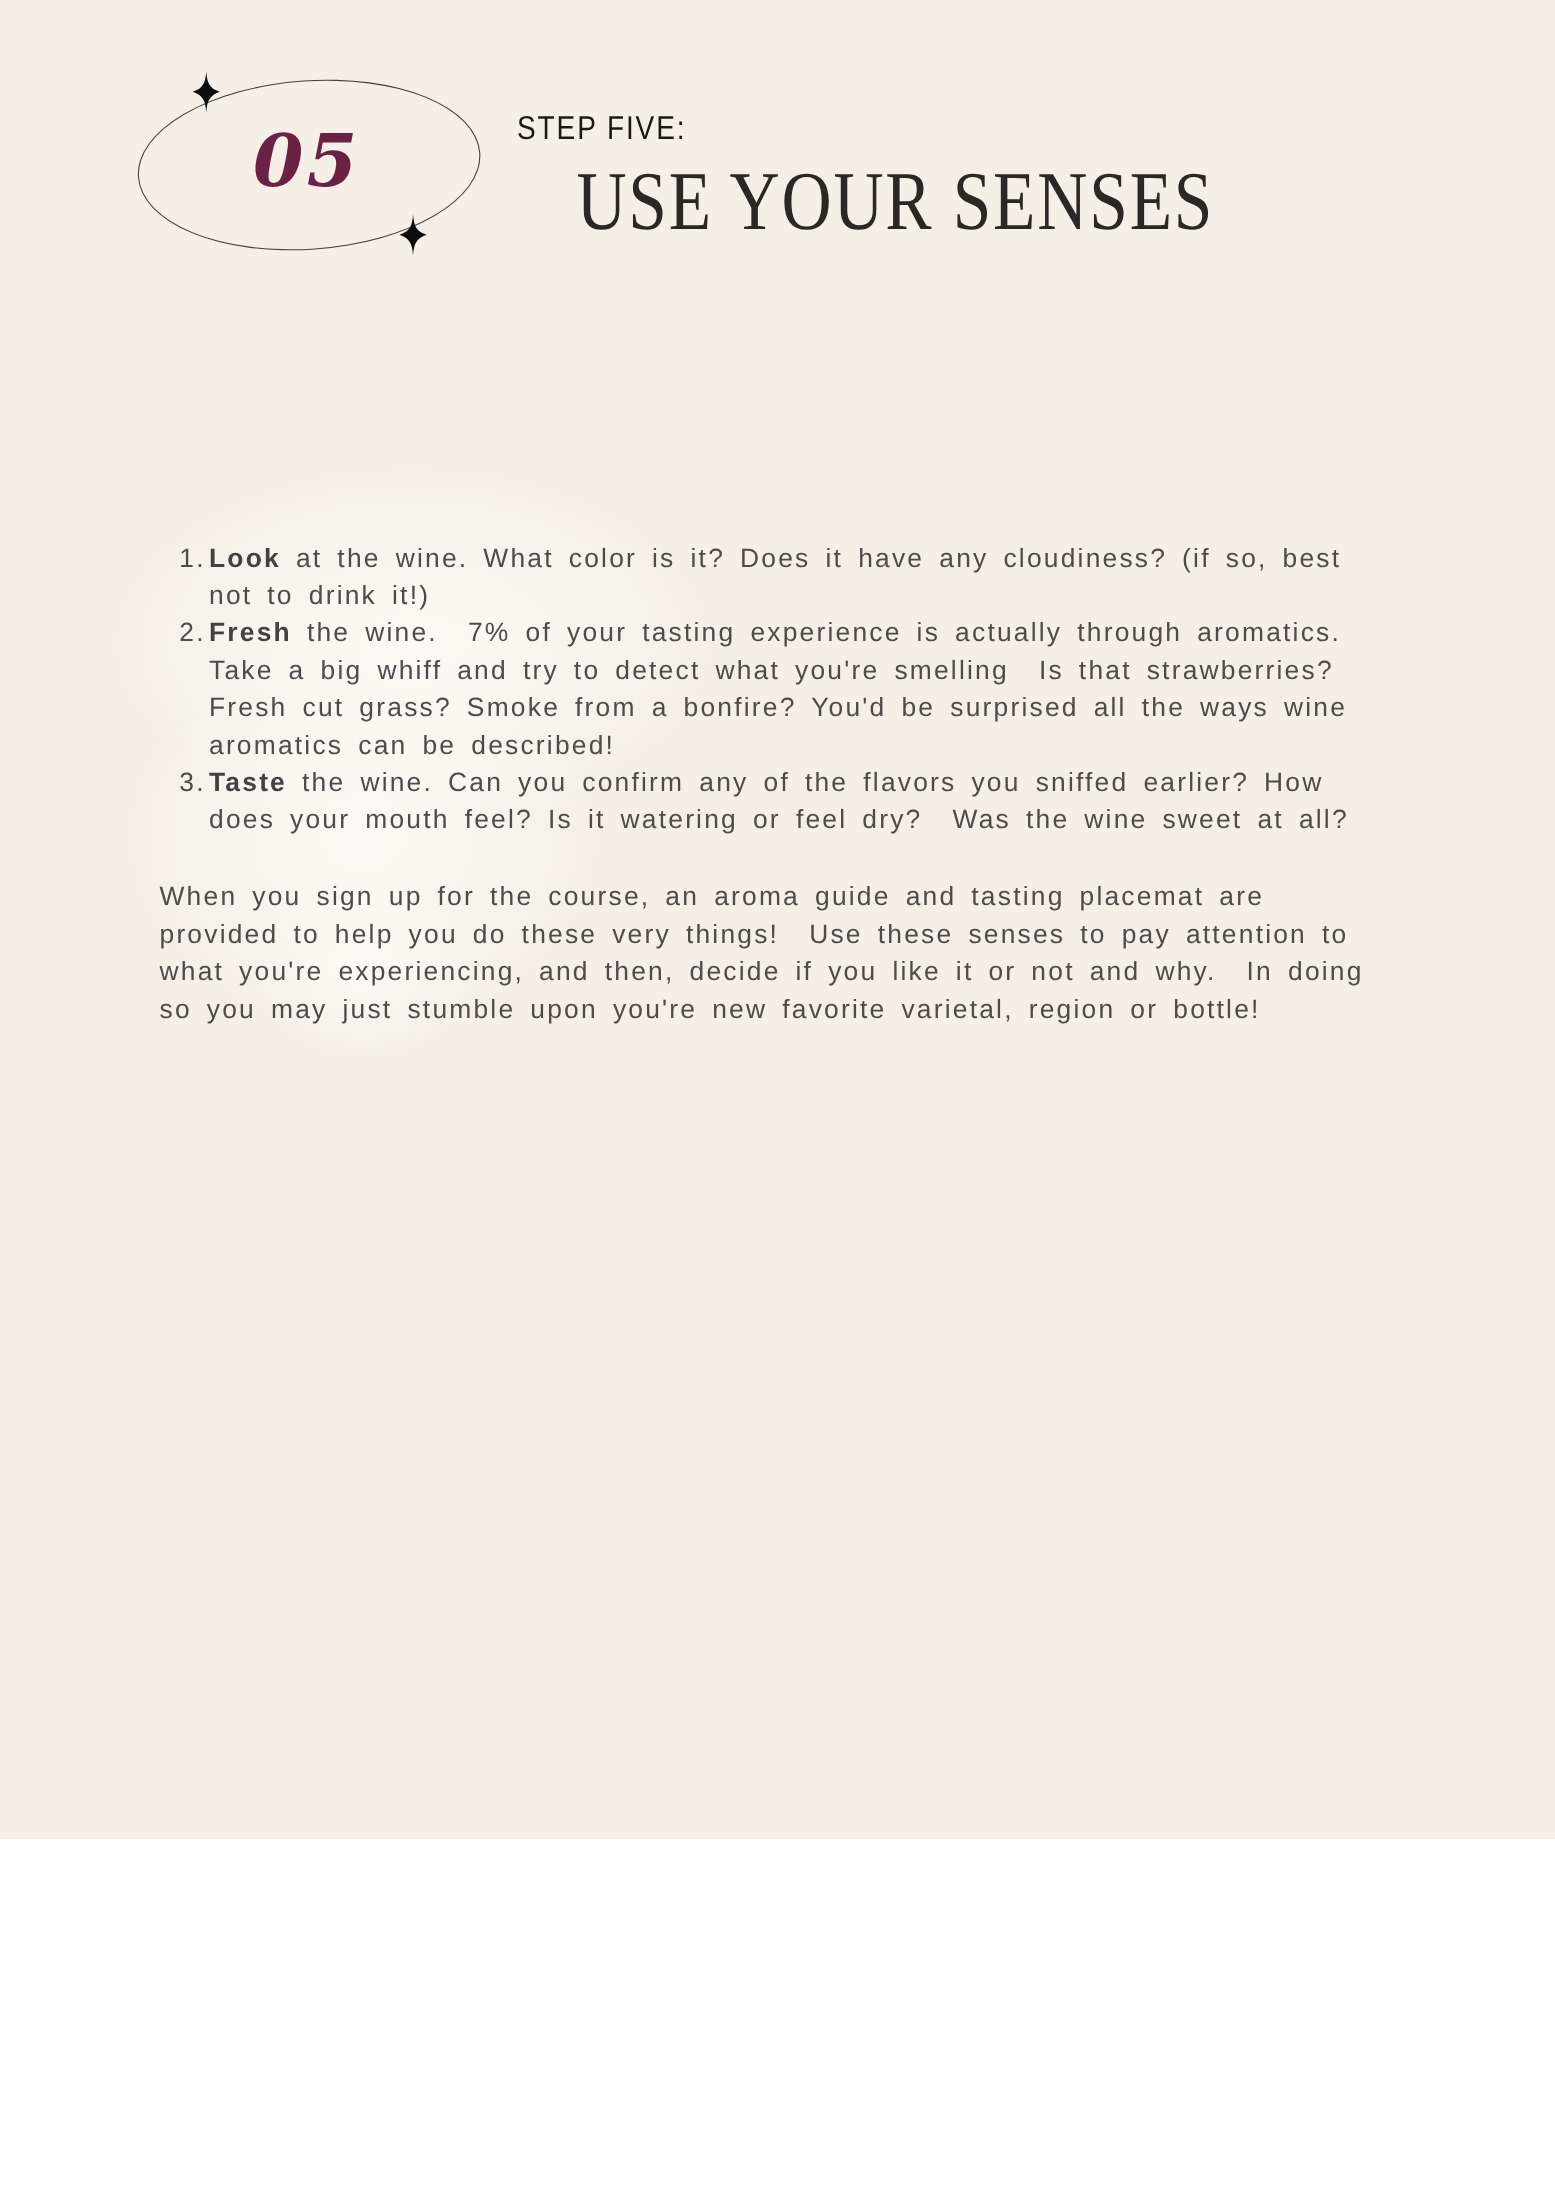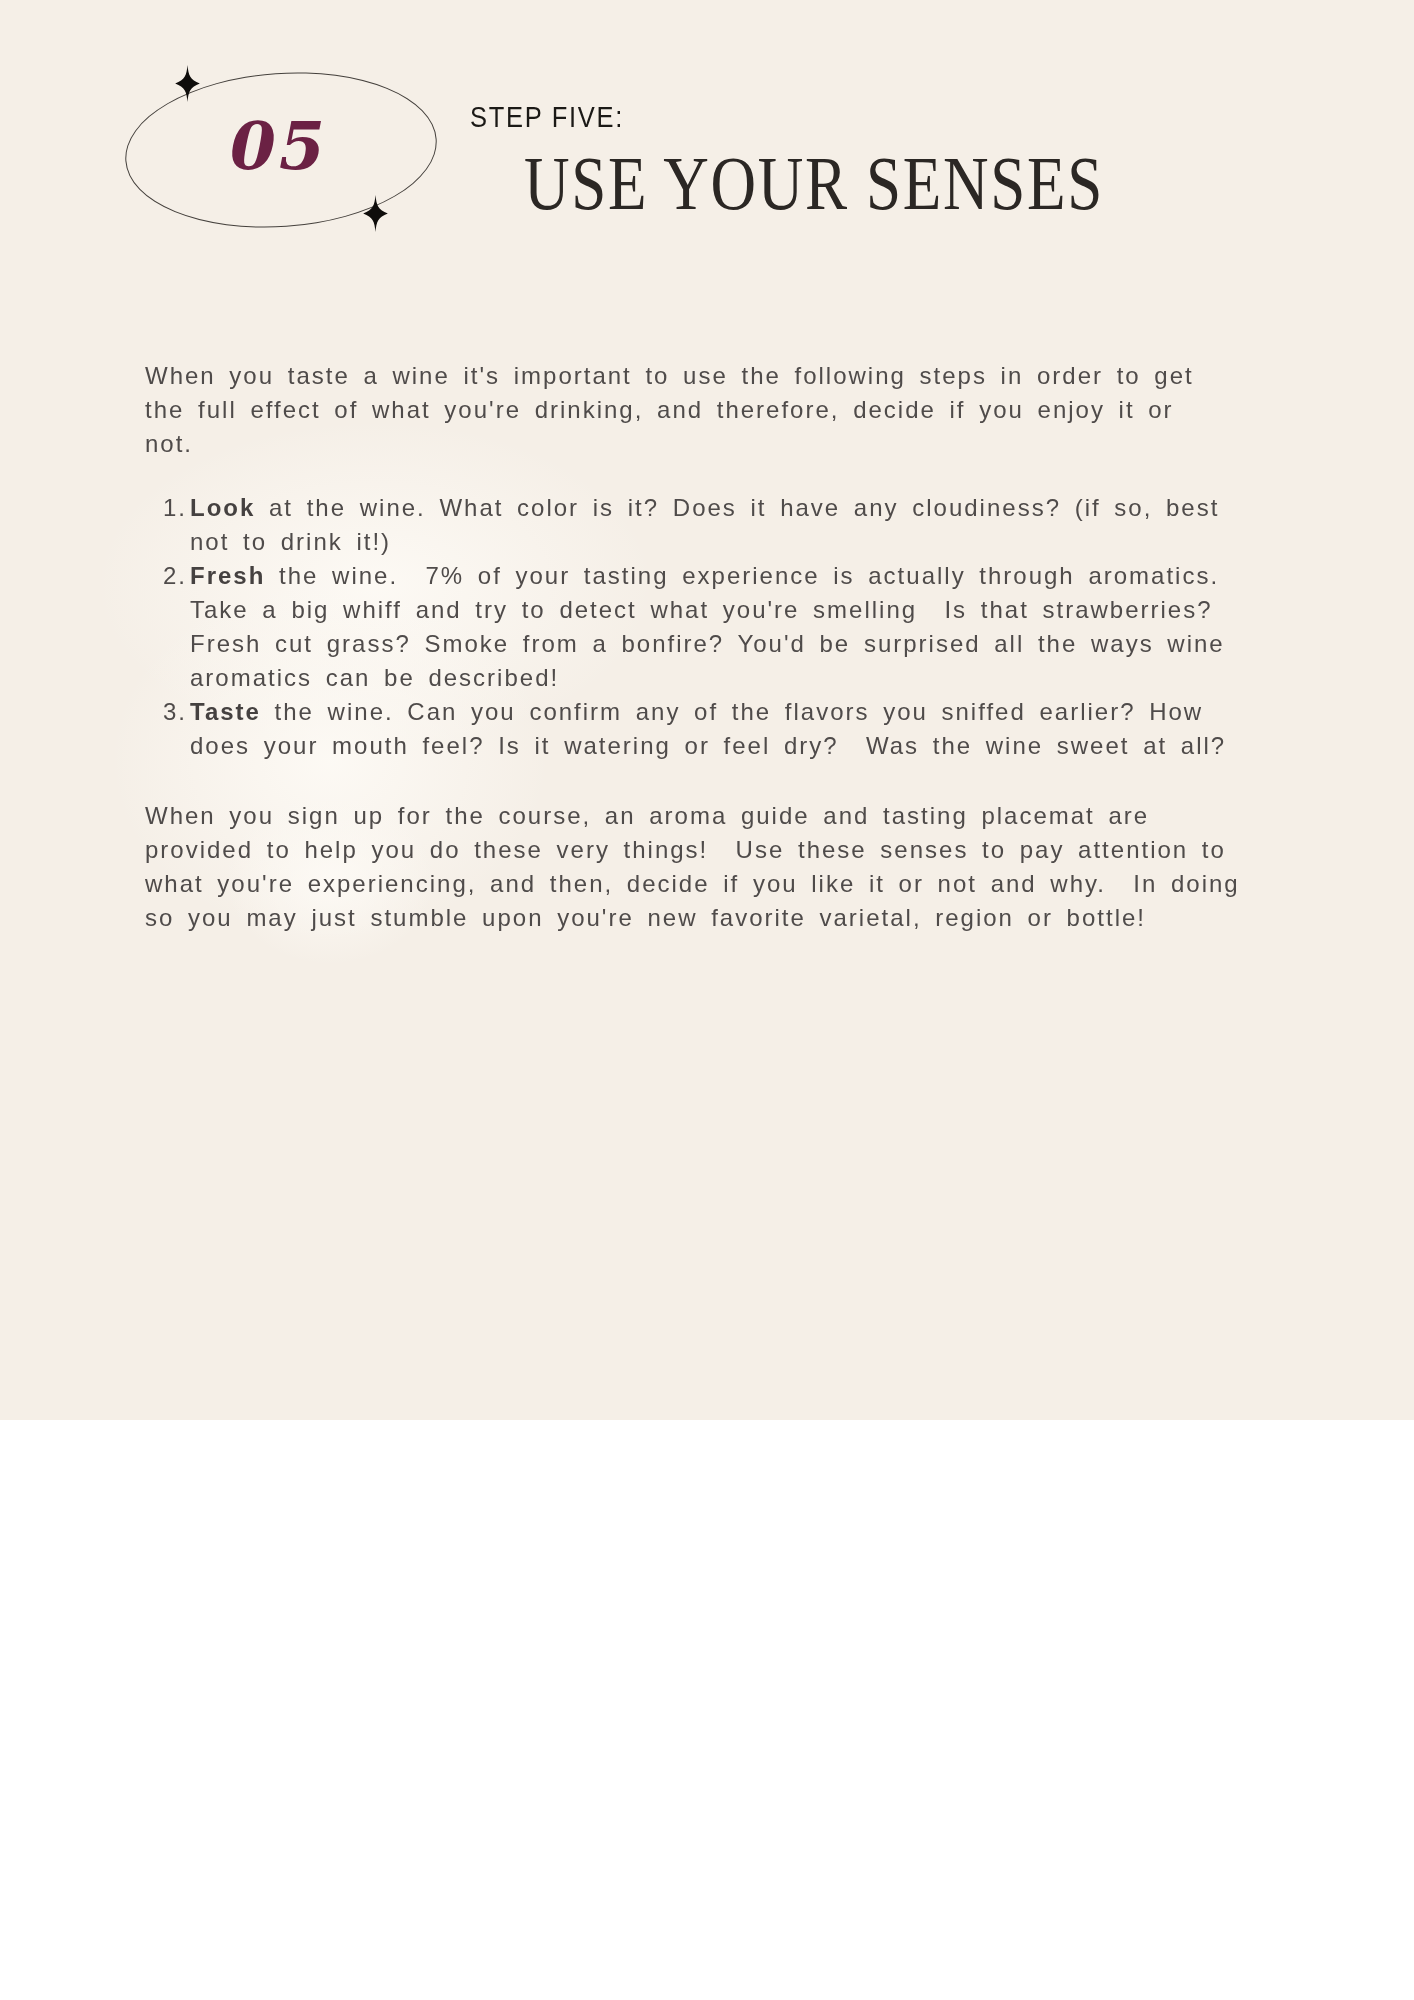--- a/index.html
+++ b/index.html
@@ -1,21 +1,21 @@
 <!DOCTYPE html>
 <html><head>
 <meta charset="utf-8">
 <style>
   html, body { margin: 0; padding: 0; }
   body { font-family: "Liberation Sans", sans-serif; }
 
   .page {
     position: relative;
     width: 1414px;
-    height: 1420px;
+    height: 1672px;
     background: #f5efe7;
     overflow: hidden;
   }
 
   
   .blob {
     position: absolute;
     border-radius: 50%;
     background: radial-gradient(closest-side, rgba(253,250,245,0.95), rgba(253,250,245,0.0));
   }
@@ -140,23 +140,20 @@
     <span class="sparkle sparkle-bottom">
       <svg width="25" height="37" viewBox="0 0 24 36" aria-hidden="true">
         <path d="M12 0 C12.9 10 14.5 14.6 24 18 C14.5 21.4 12.9 26 12 36 C11.1 26 9.5 21.4 0 18 C9.5 14.6 11.1 10 12 0 Z" fill="#0f0d0b"></path>
       </svg>
     </span>
   </div>
 
   <div class="eyebrow">STEP FIVE:</div>
   <div class="title">USE YOUR SENSES</div>
 
-  <div class="bodytext para-2">When you taste a wine it's important to use the following steps in order to get
-the full effect of what you're drinking, and therefore, decide if you enjoy it or
-not.</div>
 
   <ol class="steps">
     <li class="step-item">
       <span class="step-marker">1.</span><span class="step-keyword">Look</span><span class="step-text"> at the wine. What color is it? Does it have any cloudiness? (if so, best
 not to drink it!)</span>
     </li>
     <li class="step-item">
       <span class="step-marker">2.</span><span class="step-keyword">Fresh</span><span class="step-text"> the wine.  7% of your tasting experience is actually through aromatics.
 Take a big whiff and try to detect what you're smelling  Is that strawberries?
 Fresh cut grass? Smoke from a bonfire? You'd be surprised all the ways wine

